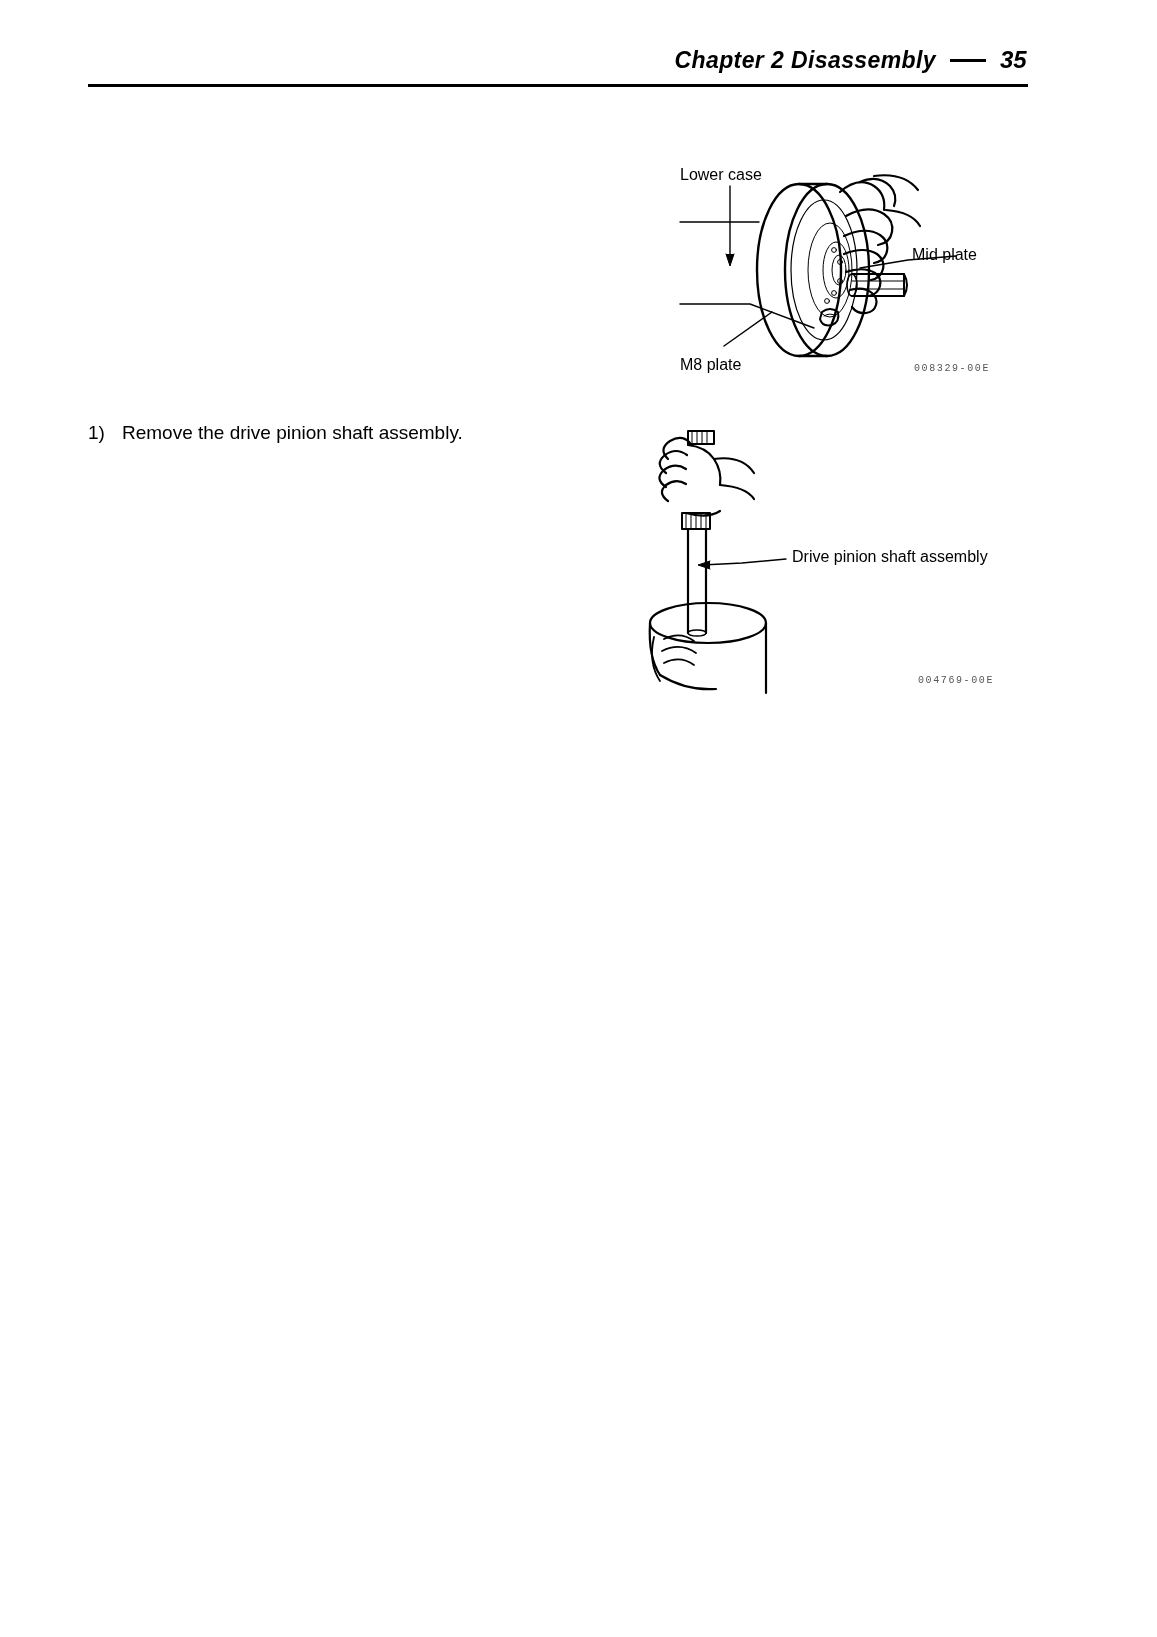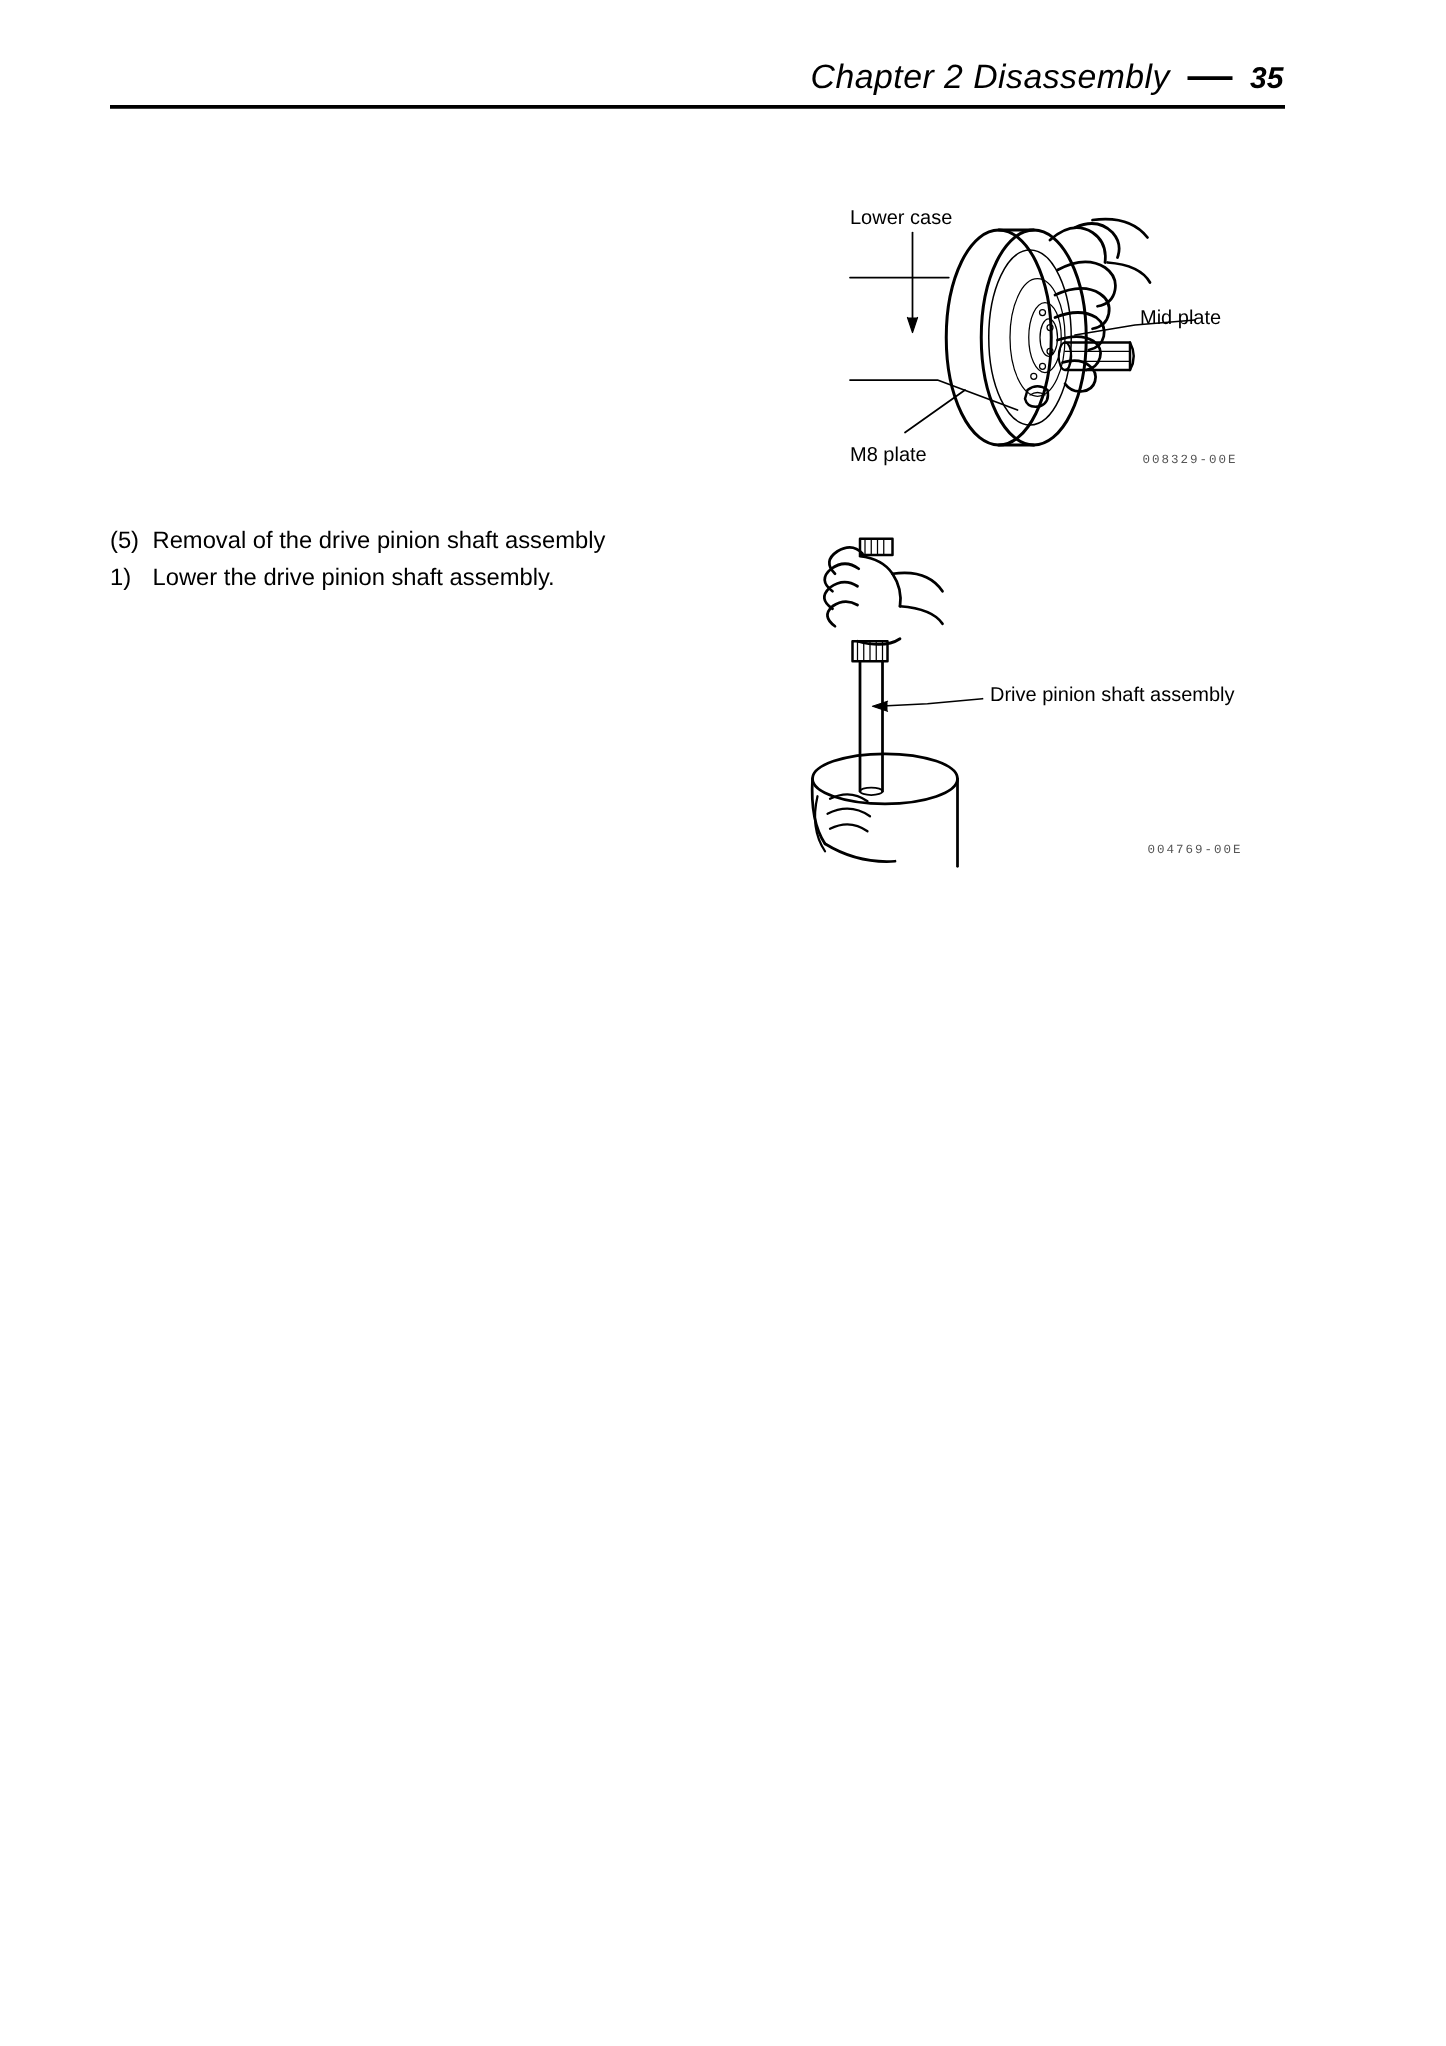--- a/index.html
+++ b/index.html
@@ -30,22 +30,22 @@
   .header-line-text {
     position: absolute;
     right: 0;
     top: 0;
     display: flex;
     align-items: baseline;
     gap: 14px;
     white-space: nowrap;
   }
   .header-title {
-    font-size: 27px;
-    font-weight: normal;
+    font-size: 23px;
+    font-weight: bold;
     font-style: italic;
     letter-spacing: 0.4px;
   }
   .header-dash {
     display: inline-block;
     width: 36px;
     height: 3px;
     background: #000;
     position: relative;
     top: -6px;
@@ -136,24 +136,21 @@
       <span class="header-title">Chapter 2  Disassembly</span>
       <span class="header-dash"></span>
       <span class="header-pageno">35</span>
     </div>
     <div class="header-rule"></div>
   </div>
 
 
   <div class="section section-2">
     <div class="txt-line">
-      <span class="marker">(5)</span><span>Removal of the drive pinion shaft assembly</span>
-    </div>
-    <div class="txt-line">
-      <span class="marker">1)</span><span>Lower the drive pinion shaft assembly.</span>
+      <span class="marker">1)</span><span>Remove the drive pinion shaft assembly.</span>
     </div>
   </div>
 
   <div class="figure figure-1">
     <svg width="400" height="245" viewBox="0 0 400 245">
       <g fill="none" stroke="#000" stroke-width="1.6" stroke-linecap="round" stroke-linejoin="round">
 
         <ellipse cx="135" cy="120" rx="42" ry="86" fill="#ffffff" stroke="#000" stroke-width="2.4"></ellipse>
         <path d="M135 34 L163 34" stroke-width="2.4"></path>
         <path d="M135 206 L163 206" stroke-width="2.4"></path>

